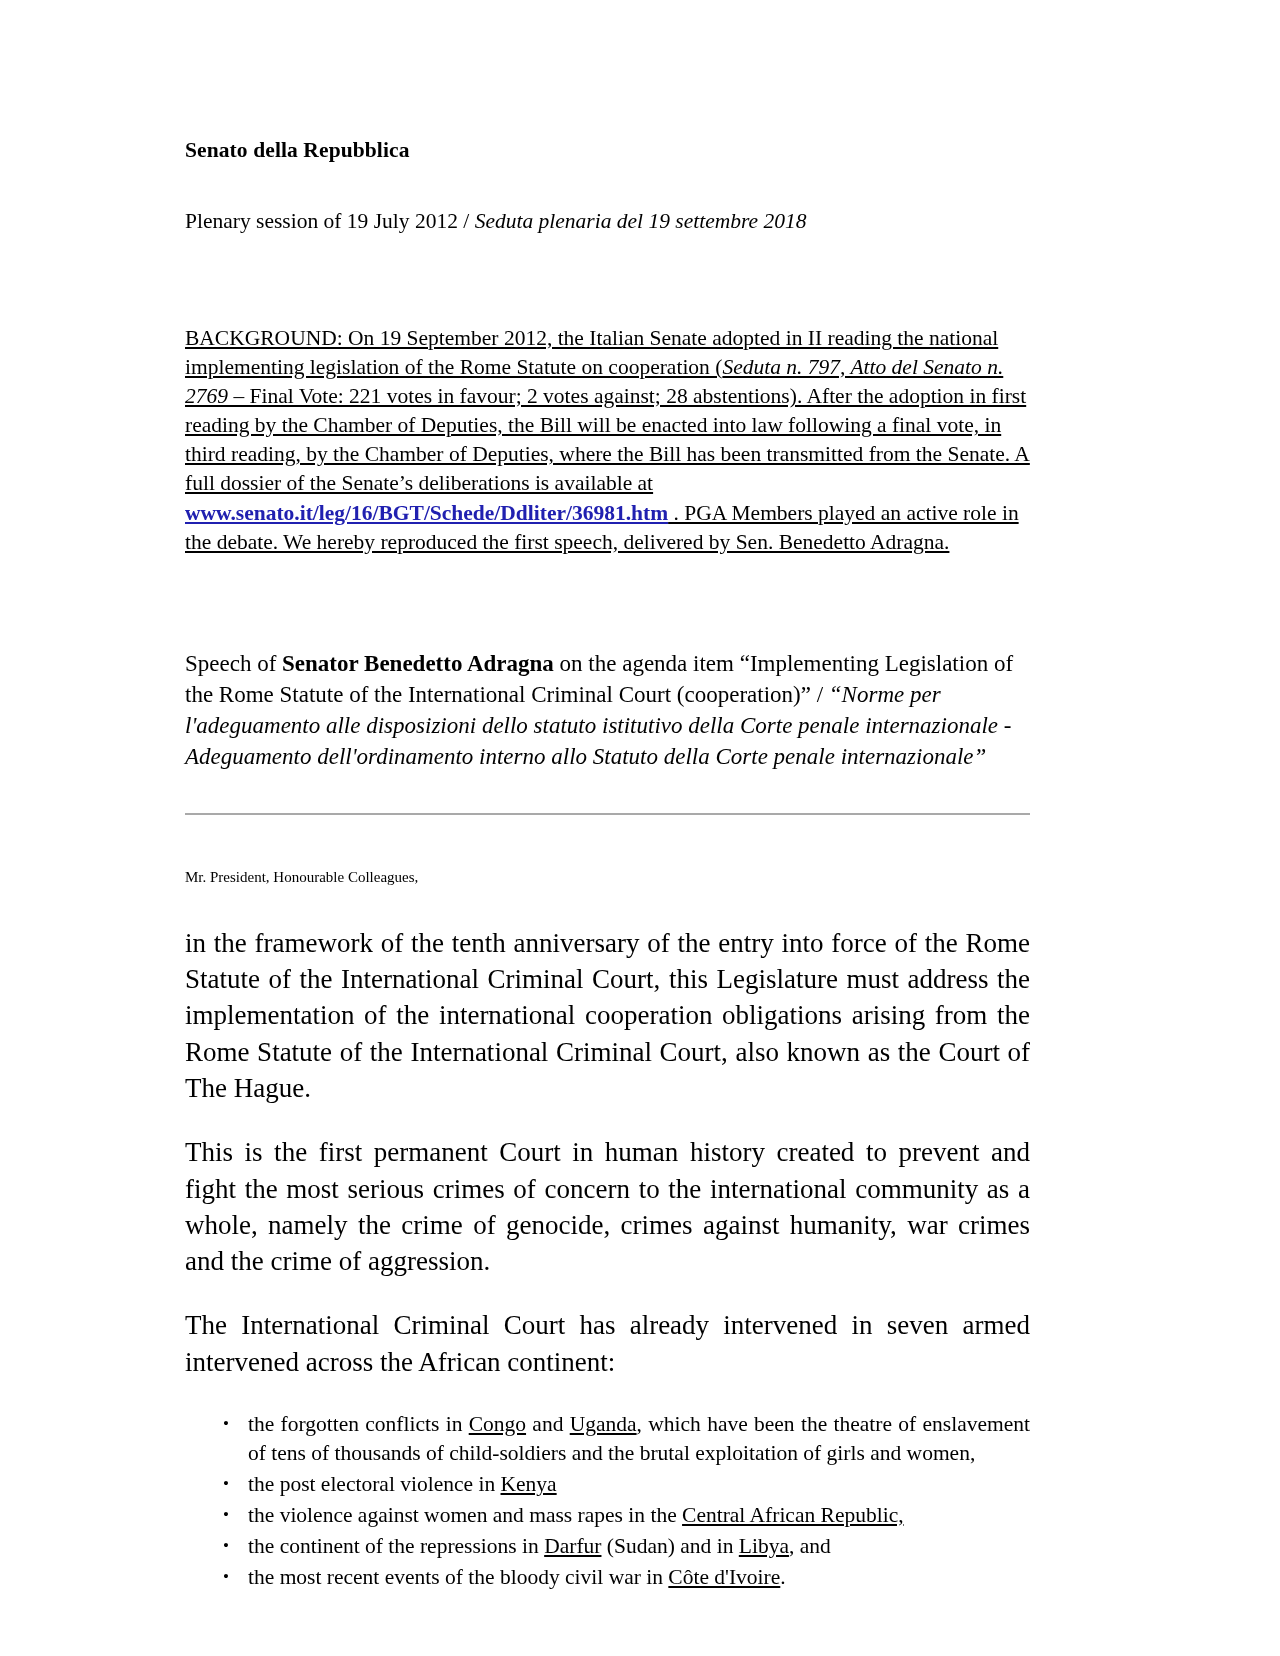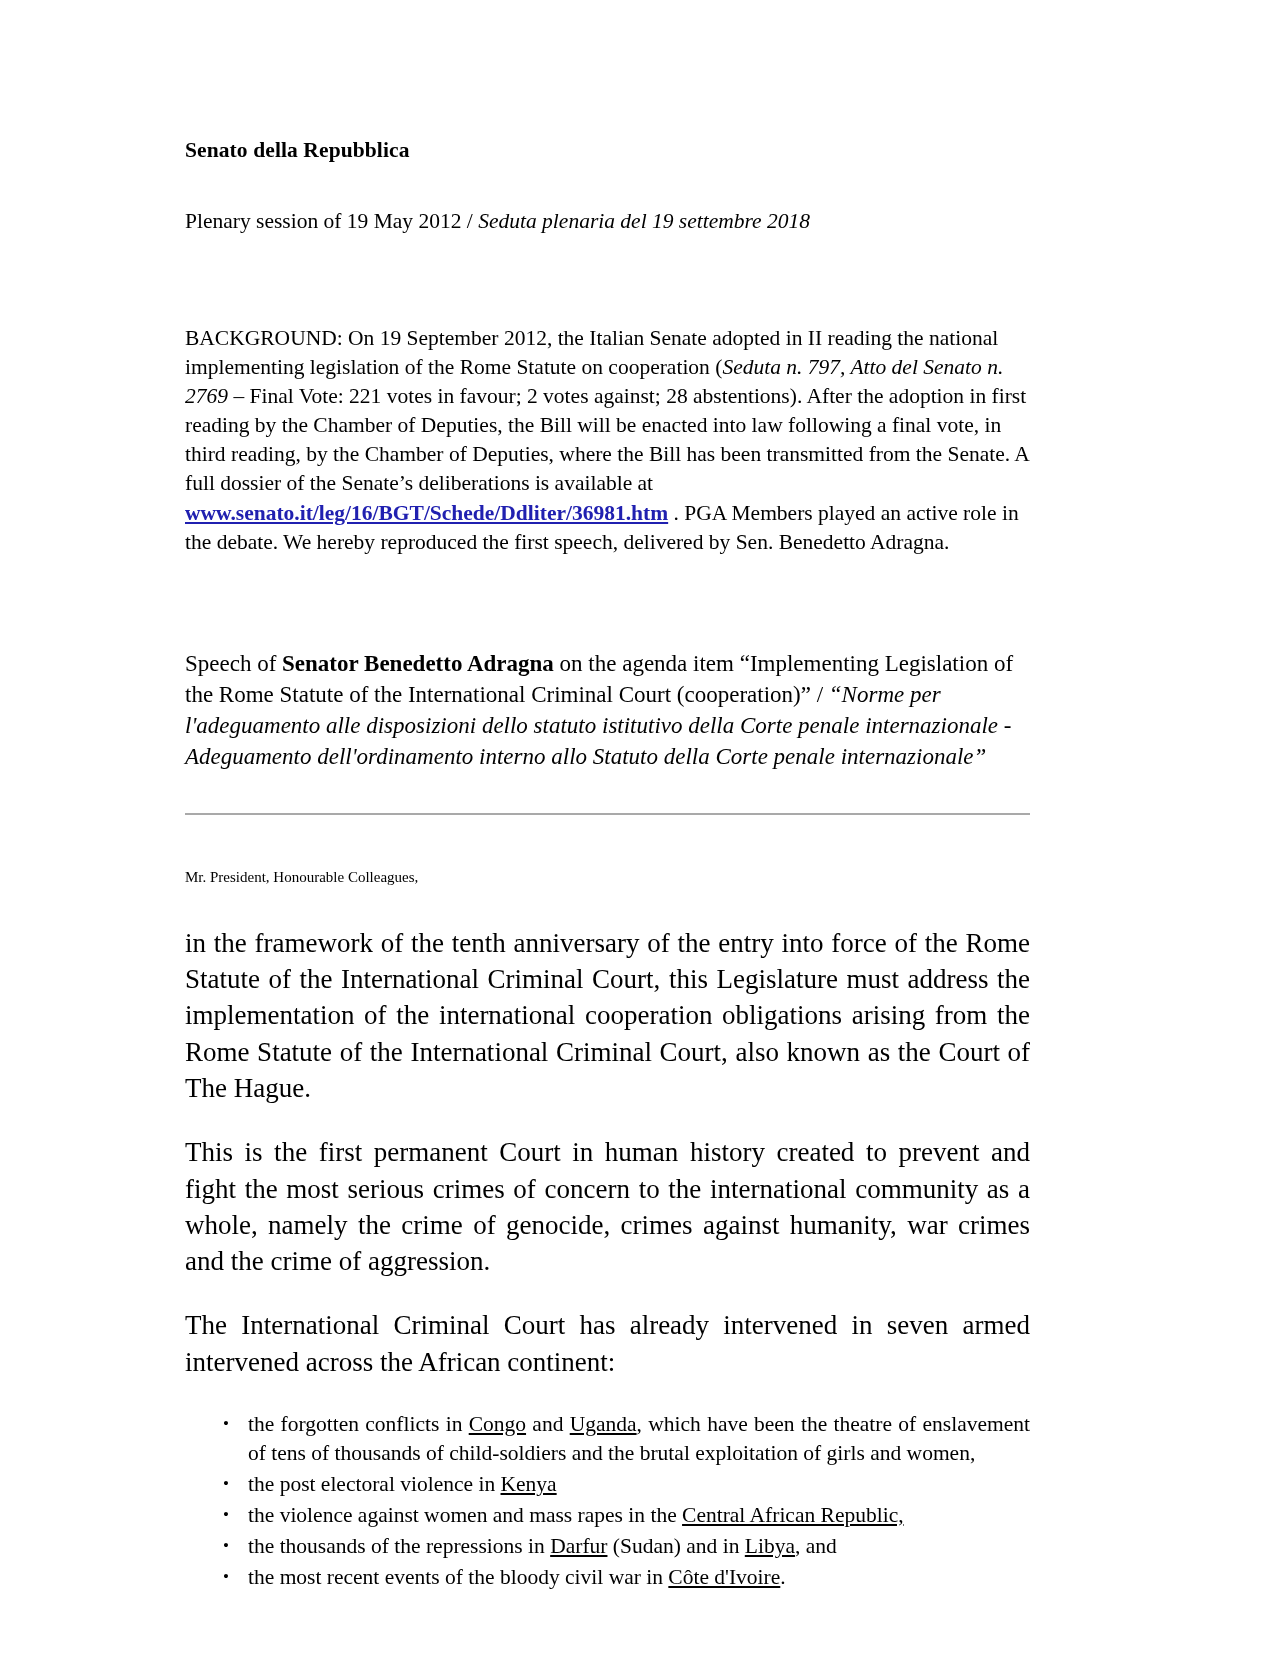--- a/index.html
+++ b/index.html
@@ -41,20 +41,21 @@
   .session-line .it {
     font-style: italic;
   }
 
   
   .background {
     font-size: 21.5px;
     line-height: 1.355;
     margin: 0 0 92px 0;
     text-align: left;
+    text-decoration: underline;
   }
   .background .it { font-style: italic; }
   .doc-link {
     color: #2020b0;
     font-weight: bold;
     text-decoration: underline;
     white-space: nowrap;
   }
 
   
@@ -116,21 +117,21 @@
 </style>
 </head>
 <body>
 
 <div class="page">
   <div class="doc-body">
 
     <div class="org-title">Senato della Repubblica</div>
 
     <div class="session-line">
-      <span>Plenary session of 19 May 2012 / </span><span class="it">Seduta plenaria del 19 settembre 2018</span>
+      <span>Plenary session of 19 July 2012 / </span><span class="it">Seduta plenaria del 19 settembre 2018</span>
     </div>
 
     <p class="background">
       <span>BACKGROUND: On 19 September 2012, the Italian Senate adopted in II reading the national implementing legislation of the Rome Statute on cooperation (</span><span class="it">Seduta n. 797, Atto del Senato n. 2769</span><span> – Final Vote: 221 votes in favour; 2 votes against; 28 abstentions). After the adoption in first reading by the Chamber of Deputies, the Bill will be enacted into law following a final vote, in third reading, by the Chamber of Deputies, where the Bill has been transmitted from the Senate. A full dossier of the Senate’s deliberations is available at </span><a class="doc-link" href="#">www.senato.it/leg/16/BGT/Schede/Ddliter/36981.htm</a><span> . PGA Members played an active role in the debate. We hereby reproduced the first speech, delivered by Sen. Benedetto Adragna.</span>
     </p>
 
     <p class="speech-heading">
       <span>Speech of </span><span class="bd">Senator Benedetto Adragna</span><span> on the agenda item “Implementing Legislation of the Rome Statute of the International Criminal Court (cooperation)” / </span><span class="it">“Norme per l'adeguamento alle disposizioni dello statuto istitutivo della Corte penale internazionale - Adeguamento dell'ordinamento interno allo Statuto della Corte penale internazionale”</span>
     </p>
 
@@ -141,18 +142,18 @@
     <p class="para">in the framework of the tenth anniversary of the entry into force of the Rome Statute of the International Criminal Court, this Legislature must address the implementation of the international cooperation obligations arising from the Rome Statute of the International Criminal Court, also known as the Court of The Hague.</p>
 
     <p class="para">This is the first permanent Court in human history created to prevent and fight the most serious crimes of concern to the international community as a whole, namely the crime of genocide, crimes against humanity, war crimes and the crime of aggression.</p>
 
     <p class="para last-intro">The International Criminal Court has already intervened in seven armed intervened across the African continent:</p>
 
     <ul class="conflict-list">
         <li><span class="bullet-glyph">•</span><span><span>the forgotten conflicts in </span><span class="u">Congo</span><span> and </span><span class="u">Uganda</span><span>, which have been the theatre of enslavement of tens of thousands of child-soldiers and the brutal exploitation of girls and women,</span></span></li>
         <li class="no-justify"><span class="bullet-glyph">•</span><span><span>the post electoral violence in </span><span class="u">Kenya</span></span></li>
         <li class="no-justify"><span class="bullet-glyph">•</span><span><span>the violence against women and mass rapes in the </span><span class="u">Central African Republic,</span></span></li>
-        <li><span class="bullet-glyph">•</span><span><span>the thousands of the repressions in </span><span class="u">Darfur</span><span> (Sudan) and in </span><span class="u">Libya</span><span>, and</span></span></li>
+        <li><span class="bullet-glyph">•</span><span><span>the continent of the repressions in </span><span class="u">Darfur</span><span> (Sudan) and in </span><span class="u">Libya</span><span>, and</span></span></li>
         <li><span class="bullet-glyph">•</span><span><span>the most recent events of the bloody civil war in </span><span class="u">Côte d'Ivoire</span><span>.</span></span></li>
       </ul>
 
   </div>
 </div>
 
 </body></html>

